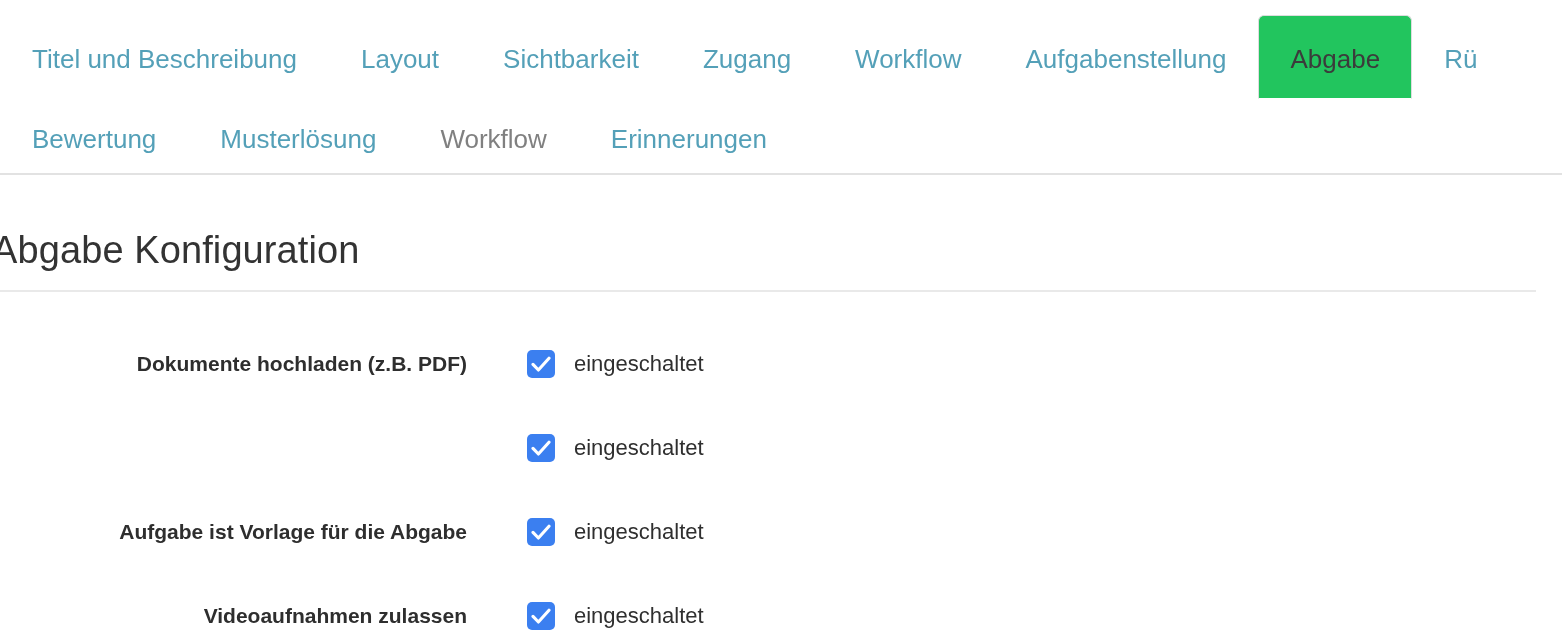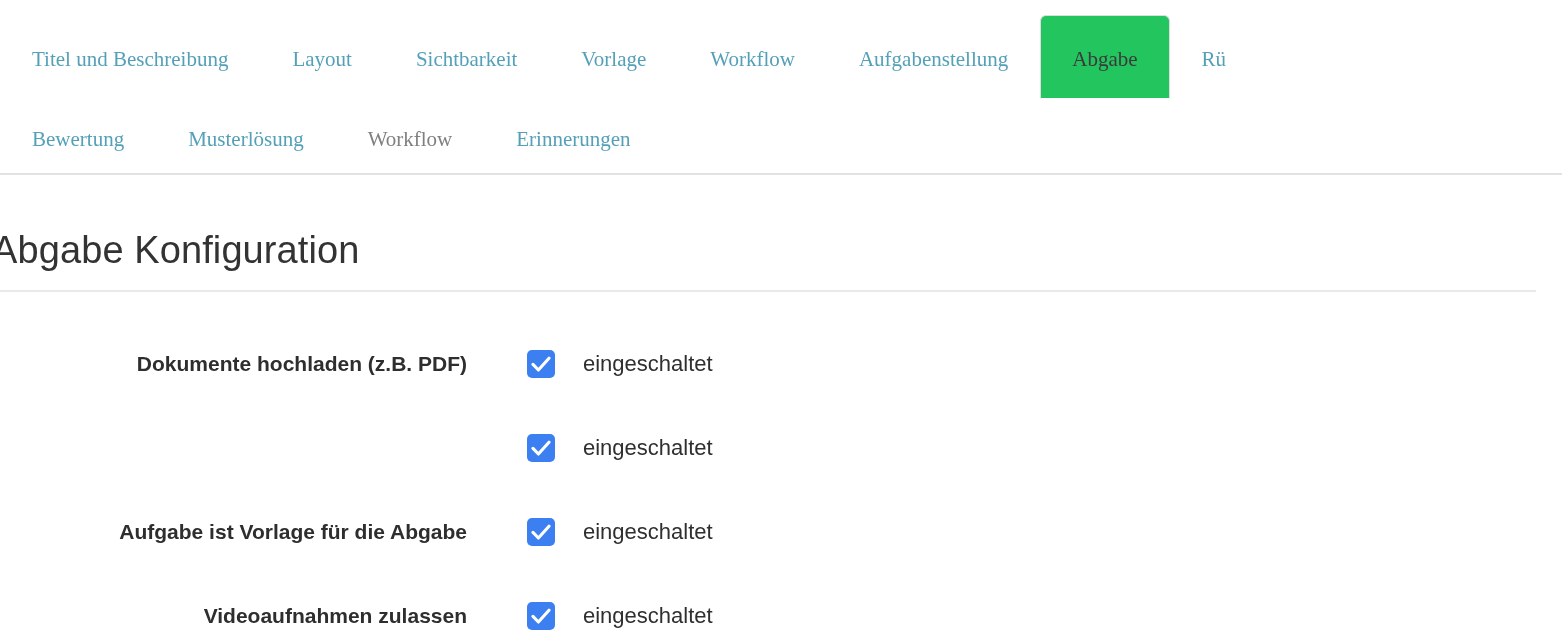--- a/index.html
+++ b/index.html
@@ -39,22 +39,22 @@
     width: 1562px;
     white-space: nowrap;
     font-size: 0;
   }
   .tabrow.row1 { top: 15px; height: 82px; }
   .tabrow.row2 { top: 105px; height: 64px; }
 
   .tab {
     display: inline-block;
     vertical-align: top;
-    font-family: Liberation Serif, serif;
-    font-size: 21px;
+    font-family: Liberation Sans, sans-serif;
+    font-size: 26px;
     line-height: 26px;
     color: #54a0b8;
     text-decoration: none;
     cursor: pointer;
     box-sizing: border-box;
     border: 1px solid transparent;
     background: transparent;
     padding: 0;
   }
 
@@ -158,37 +158,37 @@
   .checkbox svg {
     position: absolute;
     left: 4px;
     top: 5px;
     width: 20px;
     height: 18px;
     display: block;
   }
 
   .control-text {
-    margin-left: 28px;
+    margin-left: 19px;
     font-family: "Liberation Sans", sans-serif;
     font-size: 22px;
     line-height: 30px;
     color: #2f2f2f;
     white-space: nowrap;
   }
 </style>
 </head>
 <body>
 
 <div class="page">
 
   <nav class="tabnav">
 
     <div class="tabrow row1">
-      <a class="tab">Titel und Beschreibung</a><a class="tab">Layout</a><a class="tab">Sichtbarkeit</a><a class="tab">Vorlage</a><a class="tab">Workflow</a><a class="tab">Aufgabenstellung</a><a class="tab active">Abgabe</a><a class="tab">Rü</a>
+      <a class="tab">Titel und Beschreibung</a><a class="tab">Layout</a><a class="tab">Sichtbarkeit</a><a class="tab">Zugang</a><a class="tab">Workflow</a><a class="tab">Aufgabenstellung</a><a class="tab active">Abgabe</a><a class="tab">Rü</a>
     </div>
 
     <div class="tabrow row2">
       <a class="tab">Bewertung</a><a class="tab">Musterlösung</a><a class="tab disabled">Workflow</a><a class="tab">Erinnerungen</a>
     </div>
 
   </nav>
 
   <div class="section-head">
     <h1 class="section-title">Abgabe Konfiguration</h1>

